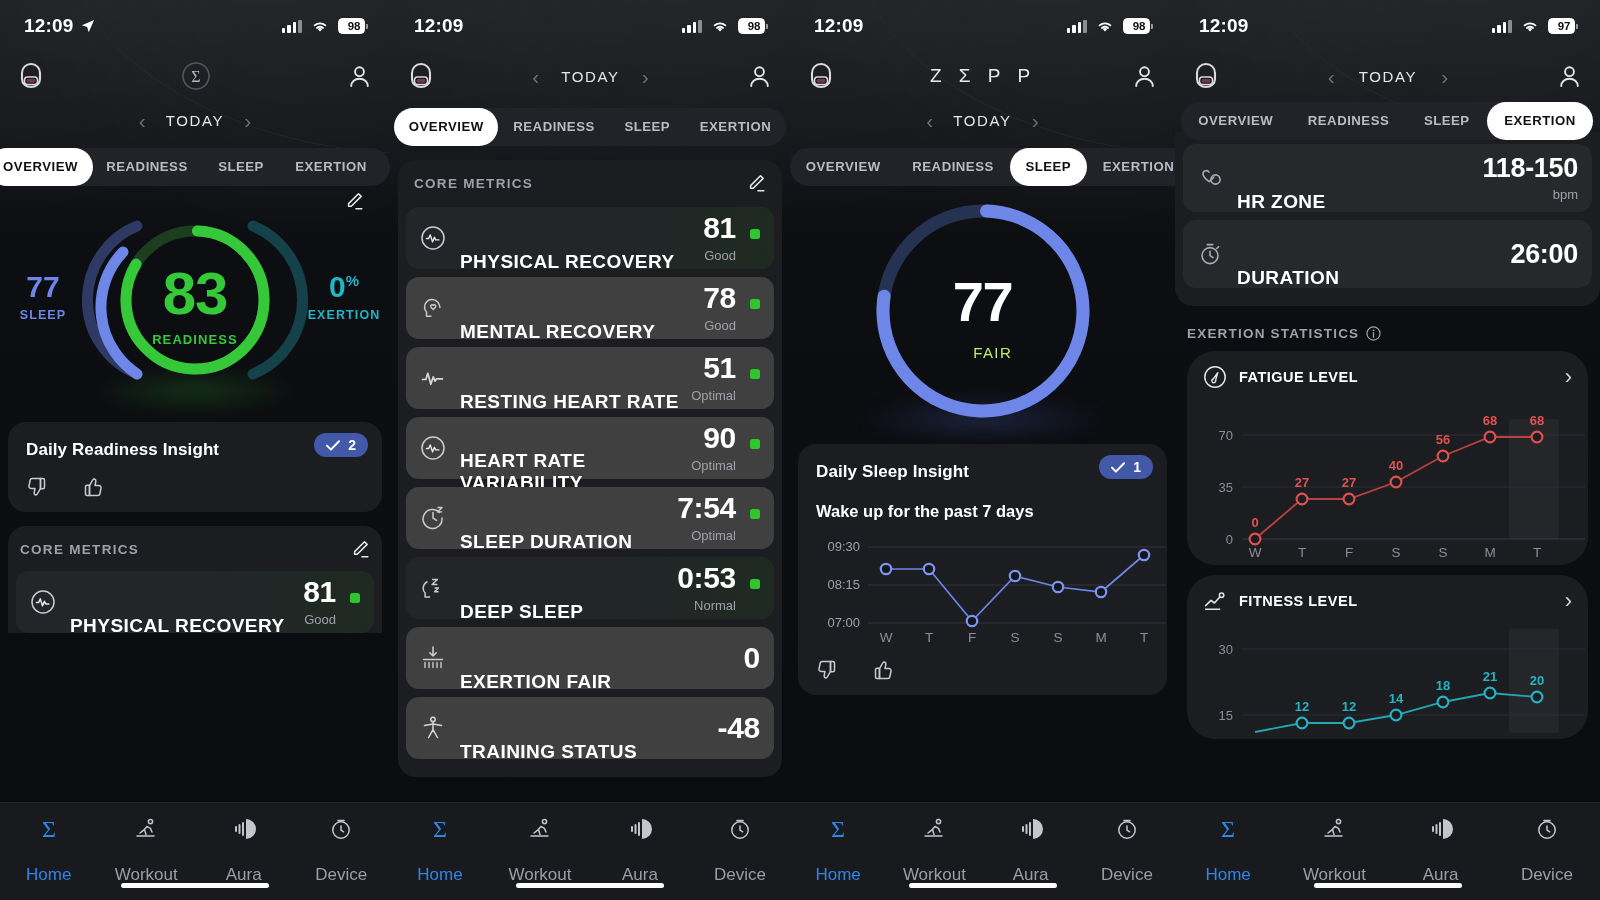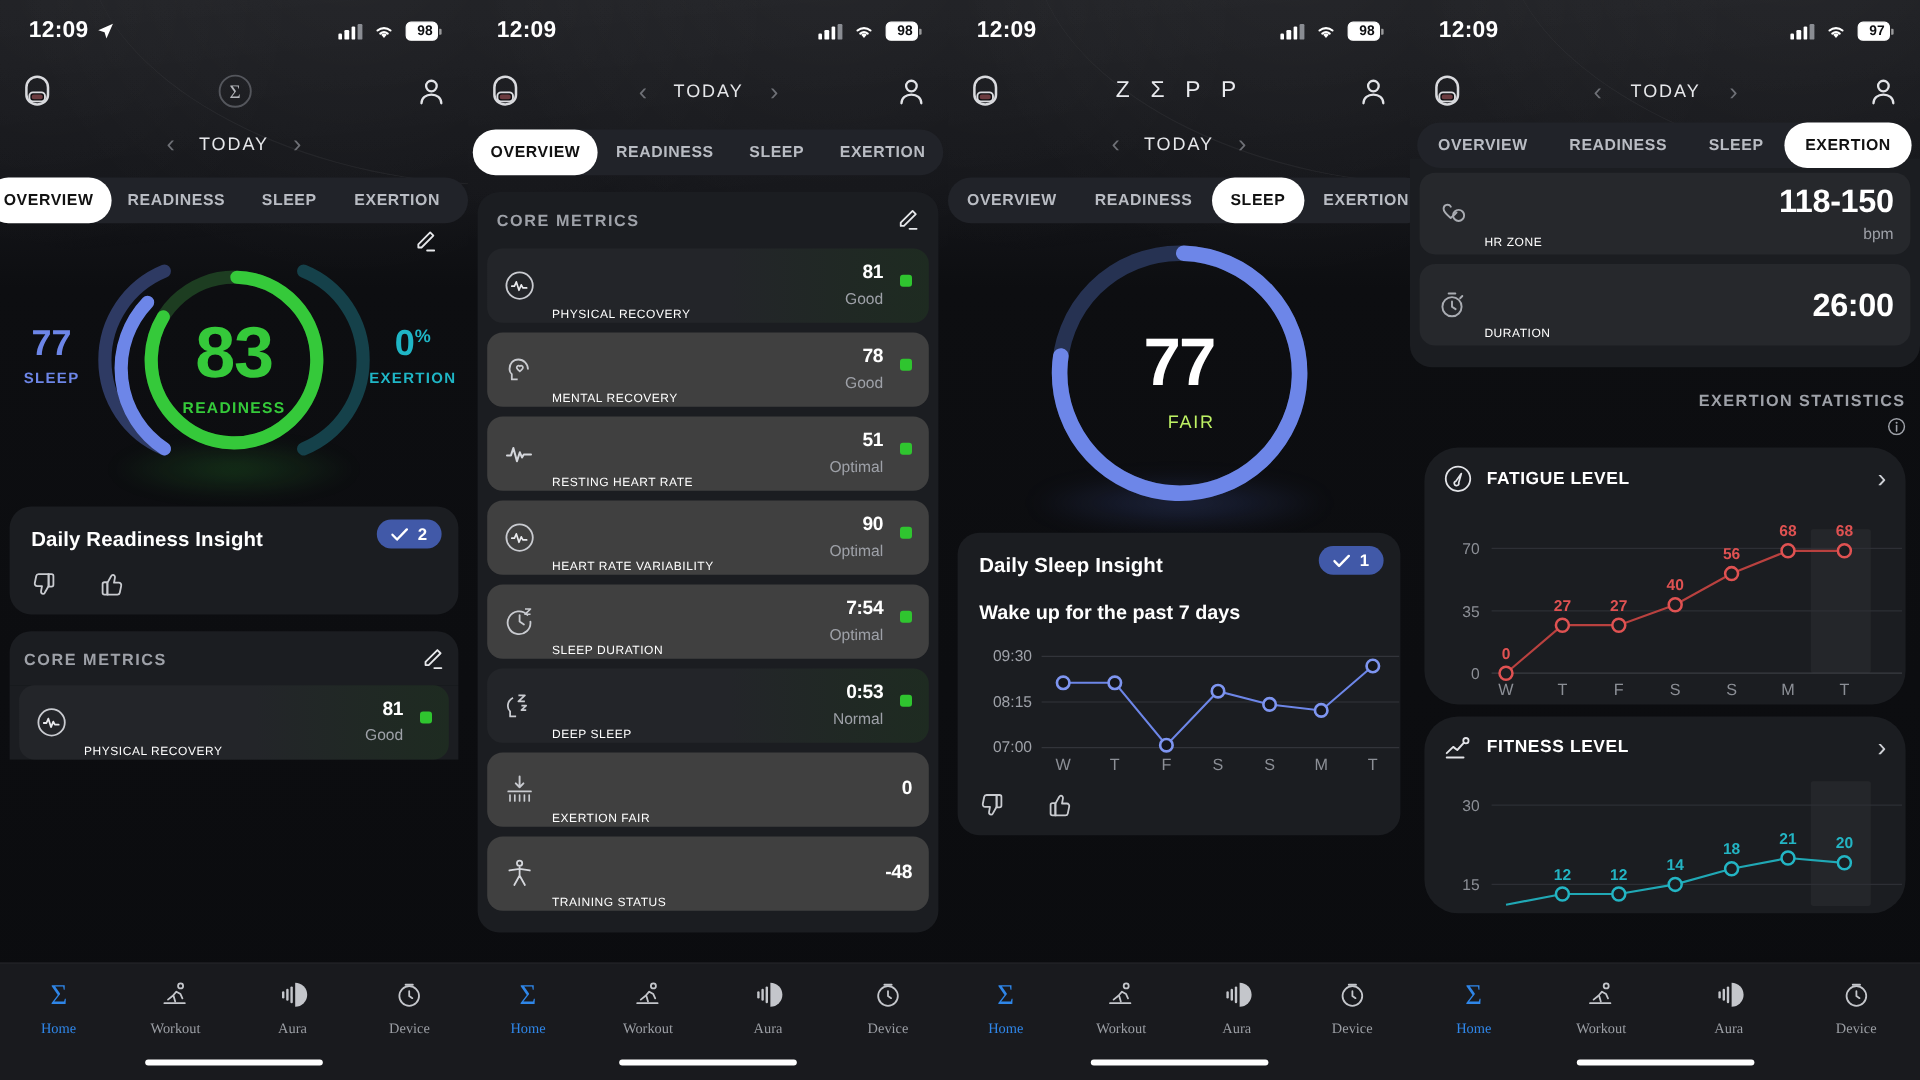--- a/index.html
+++ b/index.html
@@ -112,58 +112,58 @@
     display:flex; align-items:center; gap:8px;}
   .badge .ck{ width:14px; height:11px; }
   .rate-row{ display:flex; gap:34px; margin-top:16px; }
   .rate-row .ic{ width:22px; height:22px; }
 
   
   .metric{ display:flex; align-items:center; height:62px; border-radius:13px;
     background:#404040; padding:0 14px 0 14px; margin-bottom:8px; position:relative;}
   .metric.good{ background:linear-gradient(90deg,#232529 55%, #1e2b21 100%); }
   .metric .mi{ width:26px; height:26px; flex:0 0 26px; margin-right:14px;}
-  .metric .mname{ color:#fff; font-size:10px; font-weight:400; letter-spacing:0.45px; flex:1 1 auto;margin-top:48px;}
+  .metric .mname{ color:#fff; font-size:19px; font-weight:700; letter-spacing:0.45px; flex:1 1 auto;margin-top:48px;}
   .metric .mright{ text-align:right; margin-right:0; }
-  .metric .mval{ color:#fff; font-size:16px; font-weight:600; line-height:1; letter-spacing:-0.3px;}
+  .metric .mval{ color:#fff; font-size:30px; font-weight:600; line-height:1; letter-spacing:-0.3px;}
   .metric .mstat{ color:#9ea1a8; font-size:13px; margin-top:5px;}
   .metric .dot{ width:10px; height:10px; border-radius:2.5px; background:#2fc52f;
     position:absolute; right:14px; top:22px;}
   .metric.hasdot .mright{ margin-right:24px; }
 
   
   .sleepring{ position:relative; height:250px; z-index:4;}
   .sleepring svg{ position:absolute; left:50%; top:6px; transform:translateX(-50%); }
   .sleepring .ctr{ position:absolute; left:50%; top:88px; transform:translateX(-50%); text-align:center;}
   .sleepring .v{ color:#fff; font-size:56px; font-weight:600; line-height:1; letter-spacing:-1.5px;}
   .sleepring .l{ color:#bef264; font-size:15px; font-weight:400; letter-spacing:1.4px; margin-top:14px;text-align:right;}
   .sleepglow{ position:absolute; left:50%; bottom:-6px; transform:translateX(-50%);
     width:250px; height:46px; border-radius:50%;
     background:radial-gradient(ellipse at center, rgba(90,120,235,0.22), rgba(90,120,235,0) 72%);
     filter:blur(8px);}
 
   .wake-h{ color:#fff; font-size:16.5px; font-weight:700; margin-top:20px;}
 
   
   .ex-head{ color:#9ea1a8; font-size:13.5px; font-weight:600; letter-spacing:1.2px;
-    display:flex; align-items:flex-end; gap:7px;flex-direction:column;}
+    display:flex; align-items:flex-end; gap:7px;}
   .info-i{ width:15px; height:15px;}
   .chartcard{ background:#1b1d21; border-radius:28px; padding:14px 0 6px 0; margin-top:10px;}
   .cc-head{ display:flex; align-items:center; padding:0 16px; }
   .cc-head .ci{ width:24px; height:24px; margin-right:12px;}
   .cc-head .ct{ color:#fff; font-size:14.5px; font-weight:700; letter-spacing:0.5px; flex:1 1 auto;}
   .cc-head .carrow{ color:#cfd1d6; font-size:22px; font-weight:300; line-height:1;}
 
   
   .navbar{ position:absolute; left:0; bottom:0; width:100%; height:98px;
     background:rgba(26,27,31,0.97); border-top:1px solid rgba(255,255,255,0.055);
     display:flex; align-items:flex-start; padding-top:13px; z-index:20;}
   .navitem{ flex:1 1 0; text-align:center; }
   .navitem .nic{ height:26px; display:flex; align-items:center; justify-content:center;}
-  .navitem .nlbl{ font-size:12px; color:#9b9ea4; margin-top:8px; display:block;font-family:Liberation Serif, serif;}
+  .navitem .nlbl{ font-size:17px; color:#9b9ea4; margin-top:23px; display:block;}
   .navitem.active .nlbl{ color:#2f86e8; }
   .homebar{ position:absolute; left:50%; bottom:12px; transform:translateX(-50%);
     width:148px; height:5px; border-radius:3px; background:#fff;}
 
   .scrollfade{ position:absolute; left:0; right:0; bottom:98px; height:26px;
     background:linear-gradient(rgba(11,12,15,0), rgba(11,12,15,0.92)); z-index:19; pointer-events:none;}
 </style>
 </head>
 <body>
 

